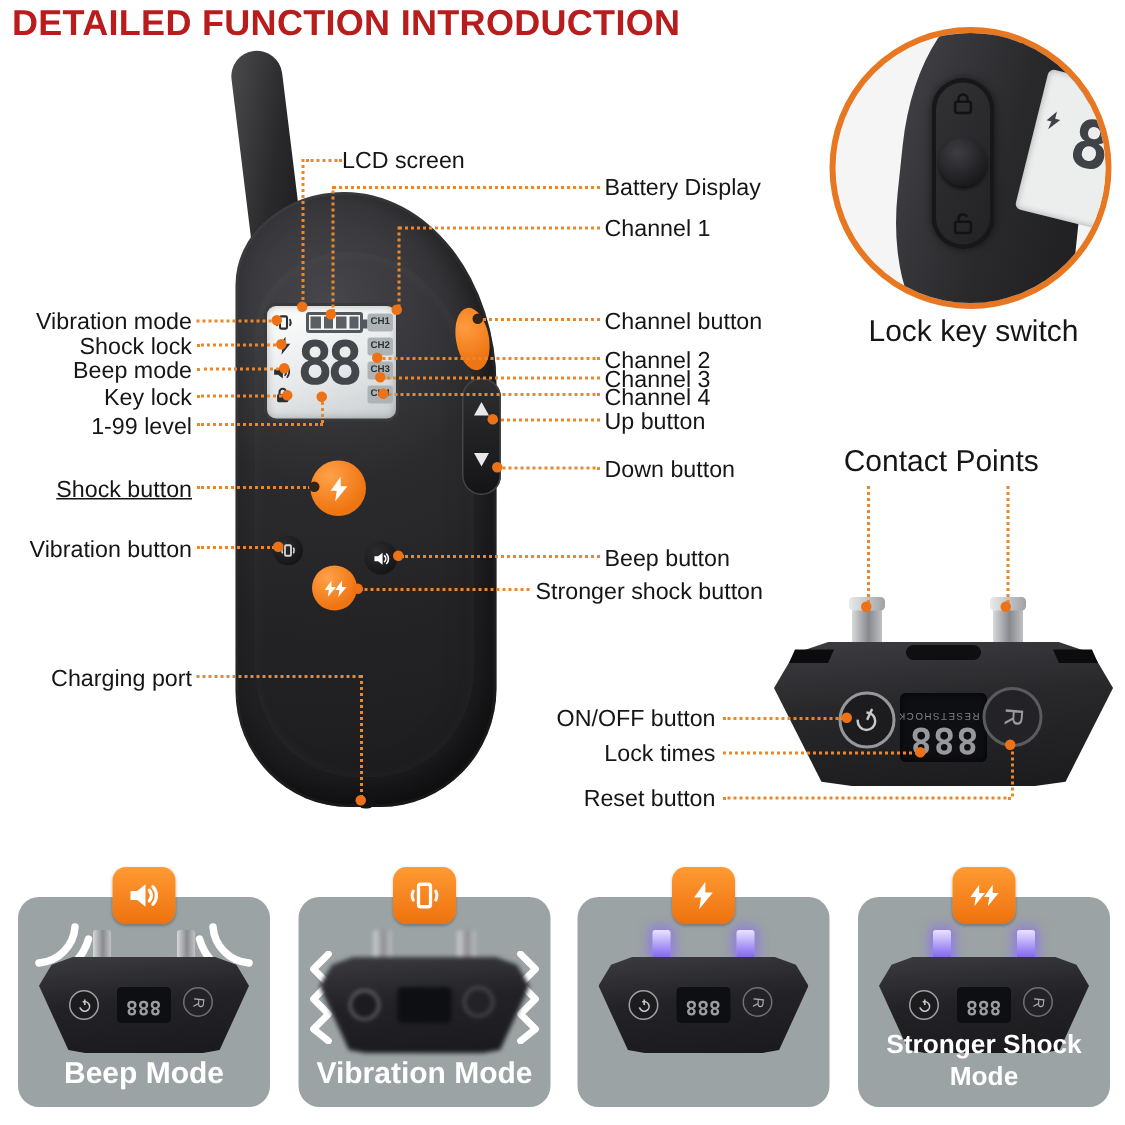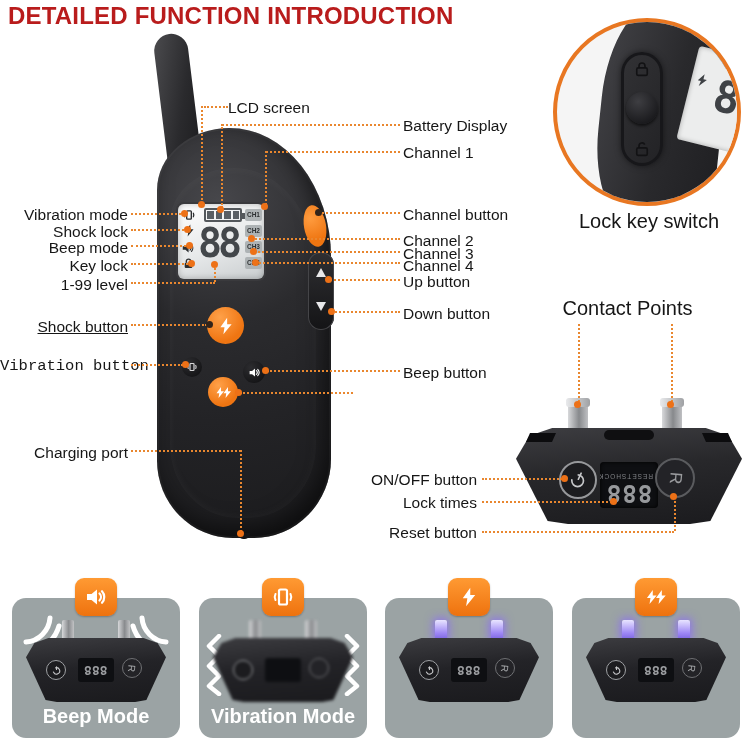--- a/index.html
+++ b/index.html
@@ -229,34 +229,35 @@
   <div class="r-btn">
       <span>R</span>
     </div>
 
   <div class="lbl ra" style="left:0;width:128px;top:206px;">Vibration mode</div>
   <div class="lbl ra" style="left:0;width:128px;top:223px;">Shock lock</div>
   <div class="lbl ra" style="left:0;width:128px;top:239px;">Beep mode</div>
   <div class="lbl ra" style="left:0;width:128px;top:257px;">Key lock</div>
   <div class="lbl ra" style="left:0;width:128px;top:276px;">1-99 level</div>
   <div class="lbl ra" style="left:0;width:128px;top:318px;text-decoration:underline;">Shock button</div>
-  <div class="lbl ra" style="left:0;width:128px;top:358px;font-family:Liberation Mono, monospace;">Vibration button</div>
+  <div class="lbl ra" style="left:0;width:128px;top:358px;">Vibration button</div>
   <div class="lbl ra" style="left:0;width:128px;top:444px;">Charging port</div>
 
   <div class="lbl" style="left:228px;top:99px;">LCD screen</div>
   <div class="lbl" style="left:403px;top:117px;">Battery Display</div>
   <div class="lbl" style="left:403px;top:144px;">Channel 1</div>
 
   <div class="lbl" style="left:403px;top:206px;">Channel button</div>
   <div class="lbl" style="left:403px;top:232px;">Channel 2</div>
   <div class="lbl" style="left:403px;top:245px;">Channel 3</div>
   <div class="lbl" style="left:403px;top:257px;">Channel 4</div>
   <div class="lbl" style="left:403px;top:273px;">Up button</div>
   <div class="lbl" style="left:403px;top:305px;">Down button</div>
   <div class="lbl" style="left:403px;top:364px;">Beep button</div>
+  <div class="lbl" style="left:357px;top:386px;">Stronger shock button</div>
 
   <div class="lbl ra" style="left:360px;width:117px;top:471px;">ON/OFF  button</div>
   <div class="lbl ra" style="left:360px;width:117px;top:494px;">Lock times</div>
   <div class="lbl ra" style="left:360px;width:117px;top:524px;">Reset button</div>
 
   <div class="ll-h" style="left:131px;top:213px;width:50px;"></div>
     <div class="dot" style="left:181px;top:210px;"></div>
   <div class="ll-h" style="left:131px;top:229px;width:53px;"></div>
     <div class="dot" style="left:184px;top:226px;"></div>
   <div class="ll-h" style="left:131px;top:245px;width:55px;"></div>
@@ -409,15 +410,16 @@
             <line x1="12" y1="3" x2="12" y2="11" stroke="#c7c8ca" stroke-width="2.4"></line>
           </svg>
         </div>
       <div class="m-disp">
           <span>888</span>
         </div>
       <div class="m-r">
           <span>R</span>
         </div>
     </div>
+    <div class="mode-label small">Stronger Shock Mode</div>
   </div>
 
 </div>
 
 </body></html>

